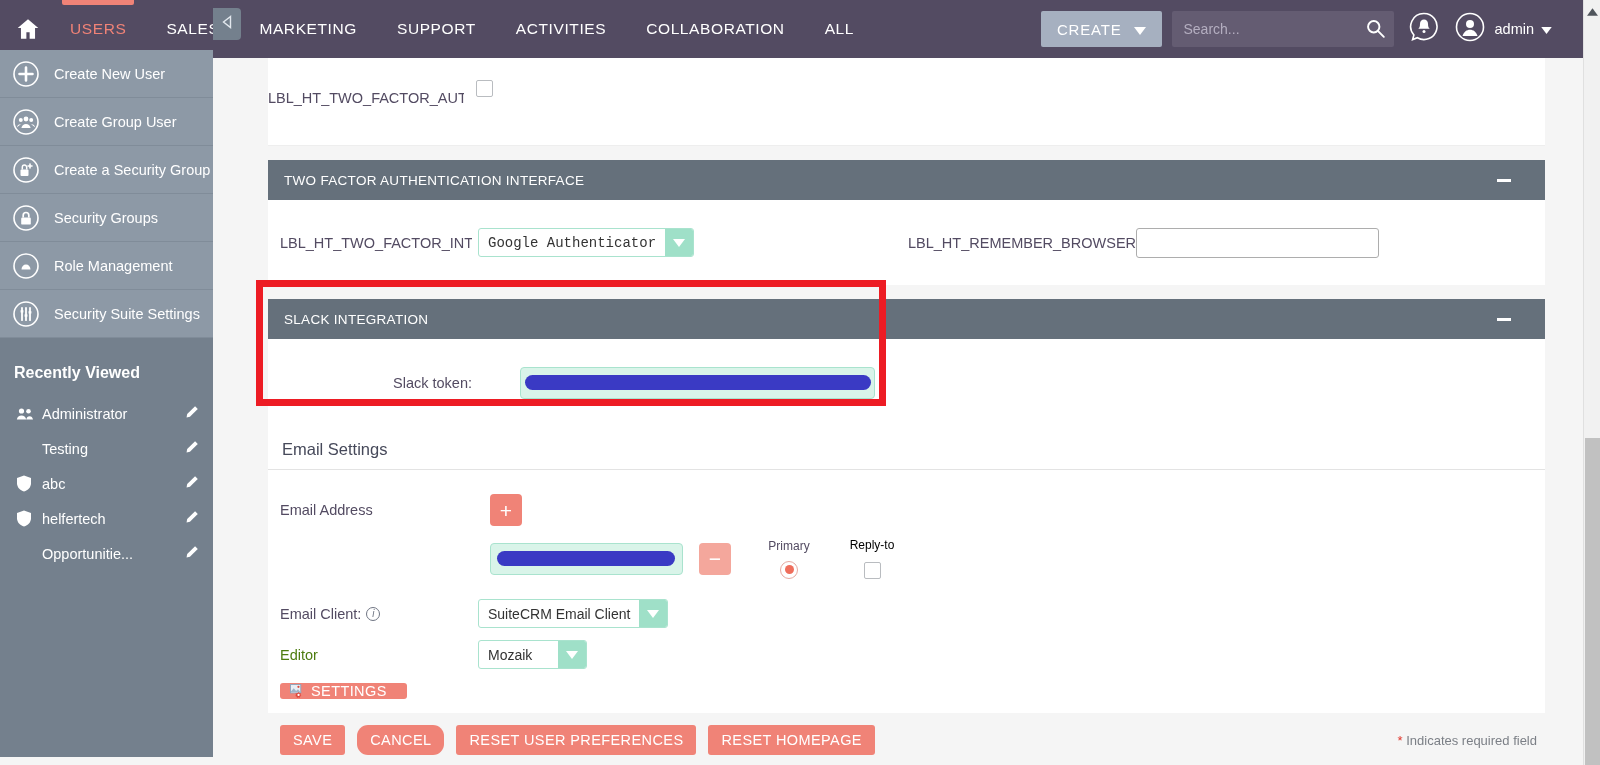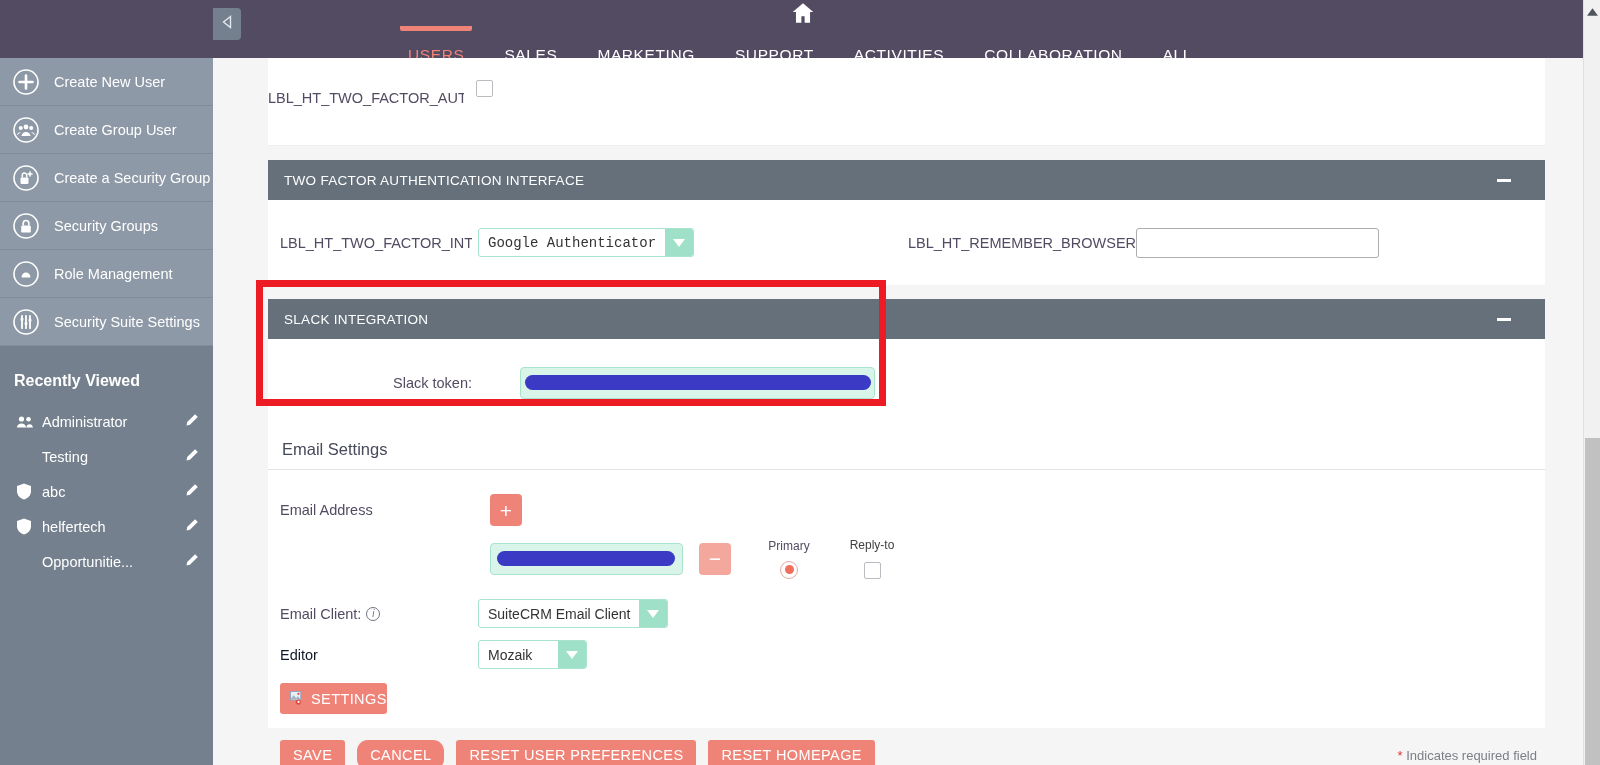--- a/index.html
+++ b/index.html
@@ -5,21 +5,21 @@
   * { box-sizing: border-box; margin: 0; padding: 0; }
   html, body {
     width: 1600px; height: 765px;
     font-family: "Liberation Sans", sans-serif;
     background: #f5f5f5; overflow: hidden;
   }
 
   
   .topnav {
     position: absolute; top: 0; left: 0; width: 1600px; height: 58px;
-    background: #534b62; display: flex; align-items: center; flex-direction: column;
+    background: #534b62; display: flex; align-items: center;
   }
   .home-icon { width: 44px; display:flex; align-items:center; justify-content:center; margin-left: 6px; }
   .nav-items { display: flex; align-items: center; height: 58px; }
   .nav-item {
     position: relative; height: 58px; display: flex; align-items: center;
     padding: 0 20px; color: #ffffff; font-size: 15.5px; letter-spacing: .6px;
     font-weight: 400; cursor: pointer; white-space: nowrap;
   }
   .nav-item.active { color: #f08377; }
   .nav-item.active:before {
@@ -42,21 +42,21 @@
     font-size: 14px; padding: 0 34px 0 12px; width: 100%; height: 36px;
     font-family: "Liberation Sans", sans-serif;
   }
   .search-wrap input::placeholder { color: #b4aec0; }
   .search-icon-btn { position:absolute; right: 8px; top: 7px; cursor: pointer; }
   .circ-icon { margin-left: 14px; cursor: pointer; }
   .admin-label { color:#ffffff; font-size:14.5px; margin-left: 9px; cursor:pointer; display:flex; align-items:center; gap:7px; }
 
   
   .sidebar {
-    position: absolute; top: 58px; left: 0; width: 213px; height: 707px;
+    position: absolute; top: 50px; left: 0; width: 213px; height: 707px;
     background: #74808d;
   }
   .side-item {
     height: 48px; display: flex; align-items: center; gap: 14px;
     padding-left: 12px; color: #ffffff; font-size: 14.5px;
     border-bottom: 1px solid #808c99; background: #8d99a6; cursor: pointer;
   }
   .side-item .ico { width: 28px; height: 28px; flex: 0 0 28px; }
   .recent-head {
     color: #ffffff; font-size: 16px; font-weight: bold;
@@ -145,21 +145,21 @@
     font-size: 16.5px; color: #46495a; padding: 14px 0 10px 14px;
     border-bottom: 1px solid #e3e3e3;
   }
 
   .btn {
     background: #f08377; color: #ffffff; border: none; border-radius: 3px;
     height: 30px; padding: 0 13px; font-size: 14.5px; letter-spacing: .4px;
     cursor: pointer; font-family: "Liberation Sans", sans-serif;
     display: inline-flex; align-items: center; gap: 6px;
   }
-  .btn-settings { height: 31px; padding: 0 0 0 10px; justify-content: space-between; }
+  .btn-settings { height: 16px; padding: 0 20px 0 10px; justify-content: space-between; }
   .broken-img {
     width: 15px; height: 15px; display: inline-block;
   }
   .req-note { color: #7b7f86; font-size: 13px; text-align: center; }
   .req-note .star { color: #e0352b; }
 
   .redbox {
     position: absolute; border: 7px solid #ed1c24; pointer-events: none;
   }
 
@@ -471,21 +471,21 @@
         </button>
         <div style="margin-left:28px; text-align:center; width:60px;">
           <div style="font-size:12px; color:#534b62; margin-bottom:8px;">Primary</div>
           <div style="display:flex; justify-content:center;">
             <span class="radio-on">
                 <i></i>
               </span>
           </div>
         </div>
         <div style="margin-left:22px; text-align:center; width:62px;">
-          <div style="font-size:12px; color:#404040; margin-bottom:10px;">Reply-to</div>
+          <div style="font-size:12px; color:#000000; margin-bottom:10px;">Reply-to</div>
           <div style="display:flex; justify-content:center;">
             <span class="chkbox"></span>
           </div>
         </div>
       </div>
 
       <div class="row" style="padding-top:20px;">
         <div style="width:210px; padding-left:12px; color:#534b62; font-size:14.5px; display:flex; align-items:center;">
           <span>Email Client:</span>
           <span class="tooltip-i">i</span>
@@ -494,21 +494,21 @@
           <span class="txt">SuiteCRM Email Client</span>
           <span class="arrow">
             <svg width="12" height="8" viewBox="0 0 12 8">
                 <path d="M0 0h12L6 8z" fill="#ffffff"></path>
               </svg>
           </span>
         </div>
       </div>
 
       <div class="row" style="padding-top:12px;">
-        <div style="width:210px; padding-left:12px; color:#0f172a; font-size:14.5px;">Editor</div>
+        <div style="width:210px; padding-left:12px; color:#4d7c0f; font-size:14.5px;">Editor</div>
         <div class="sel">
           <span class="txt" style="width:79px;">Mozaik</span>
           <span class="arrow">
             <svg width="12" height="8" viewBox="0 0 12 8">
                 <path d="M0 0h12L6 8z" fill="#ffffff"></path>
               </svg>
           </span>
         </div>
       </div>
 

